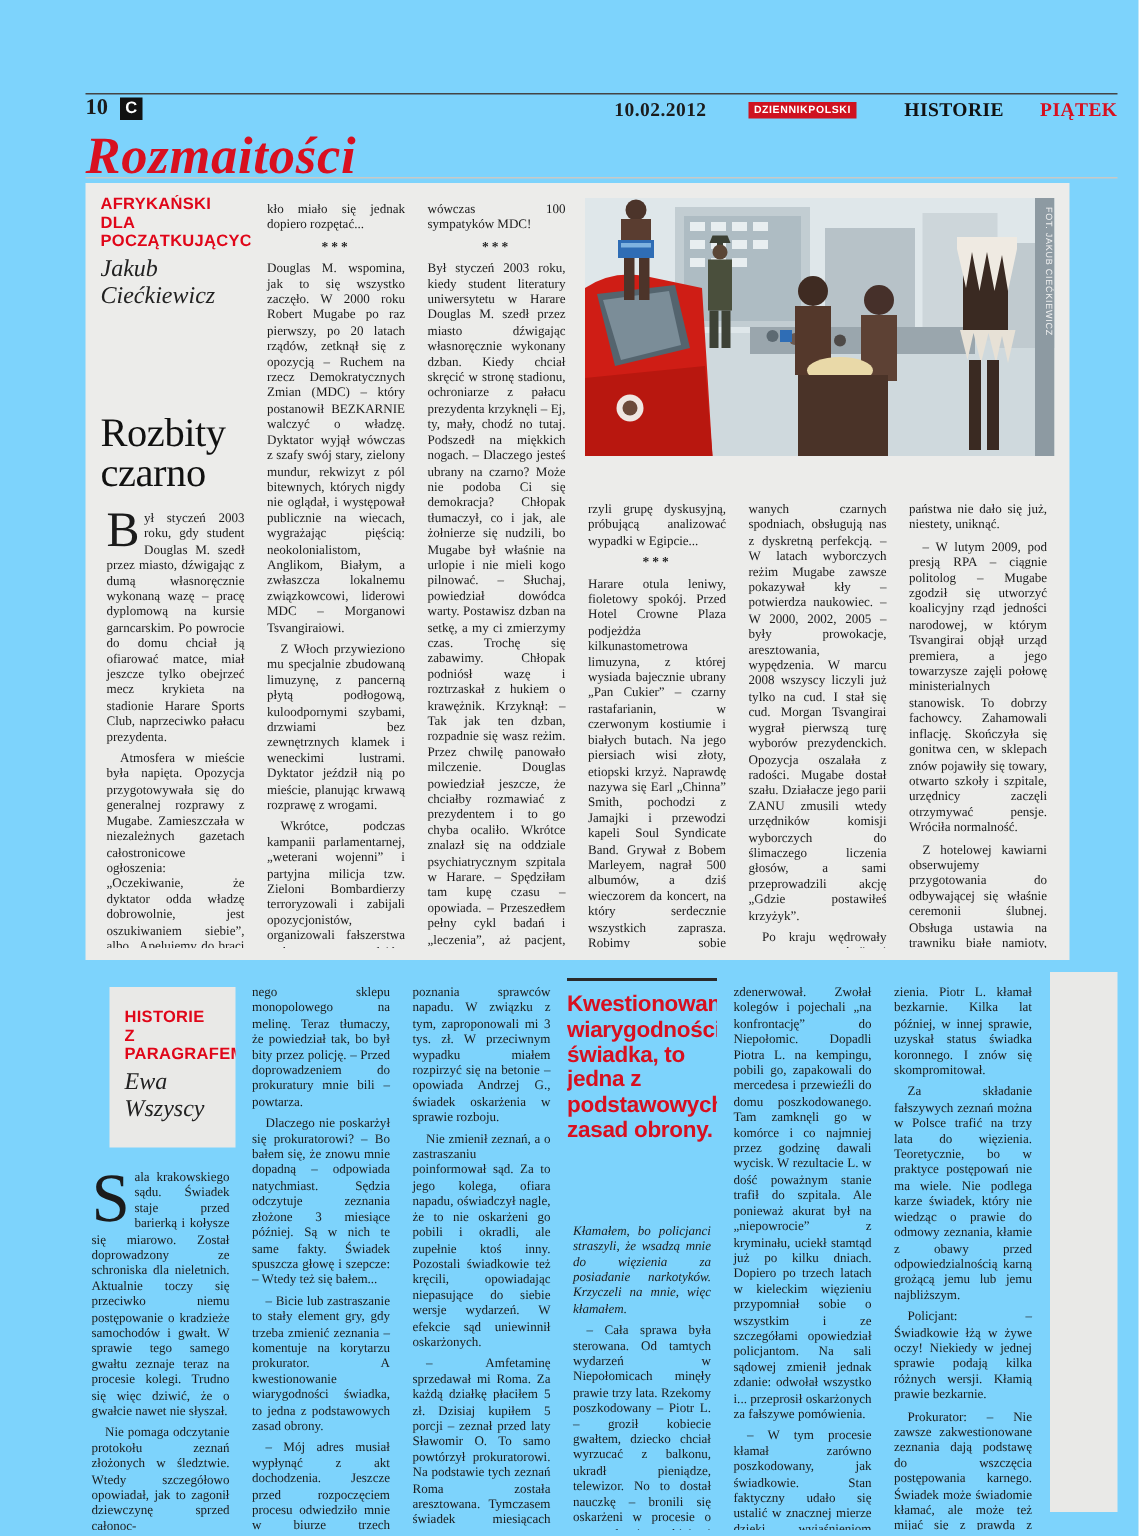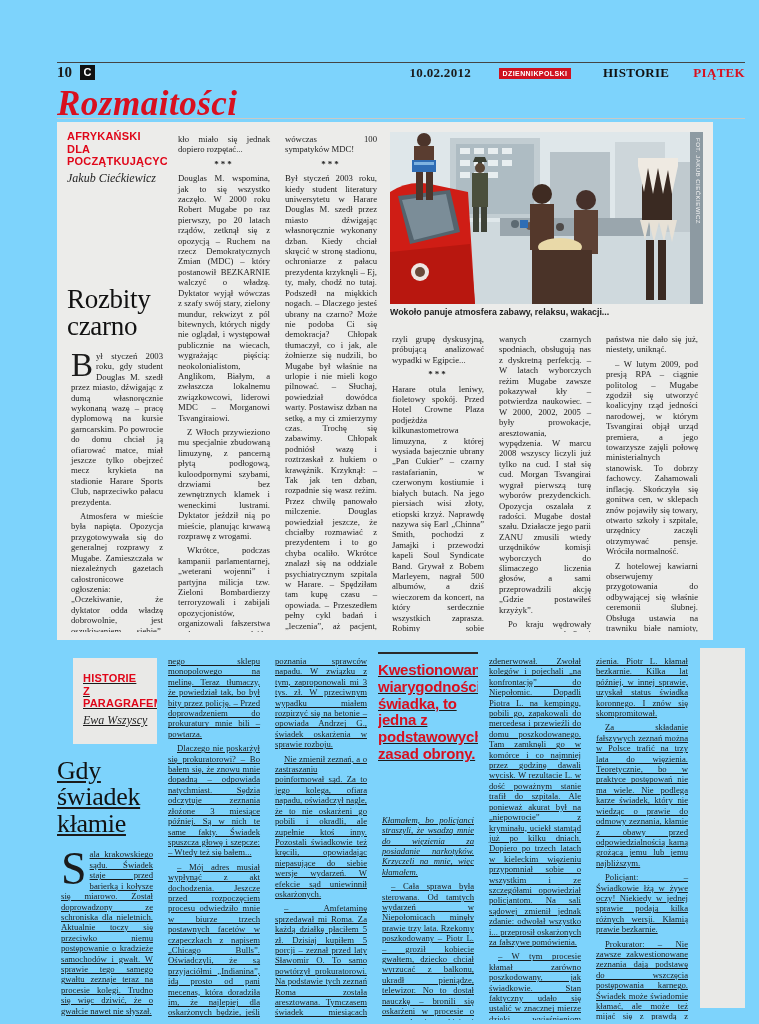--- a/index.html
+++ b/index.html
@@ -18,47 +18,47 @@
   .brandbox{display:inline-block;background:#cf1220;color:#fff;
             font-family:"Liberation Sans",sans-serif;font-weight:bold;font-size:7px;
             padding:2px 4px;margin:0 4px;letter-spacing:.4px;vertical-align:middle;}
   .mag{color:#111;}
   .friday{color:#d8101f;}
   .sectiontitle{position:absolute;left:57px;top:84px;font-style:italic;font-weight:bold;
                 font-size:35px;color:#d8101f;letter-spacing:.5px;}
   
   .kicker{font-family:"Liberation Sans",sans-serif;font-weight:bold;font-size:11px;
           line-height:1.15;color:#e00619;letter-spacing:.2px;}
-  .author{font-style:italic;font-size:12px;color:#222;margin-top:3px;}
+  .author{font-style:italic;font-size:16px;color:#222;margin-top:3px;}
   .headline{font-size:27px;line-height:1.02;font-weight:normal;color:#111;letter-spacing:-.3px;}
   .col{position:absolute;top:0;width:100px;overflow:hidden;text-align:justify;}
   .para{margin:4px;font-size:8.7px;line-height:10.4px;}
   .para.p{text-indent:9px;}
   .para.i{font-style:italic;}
   .para.stars{text-align:center;font-weight:bold;font-size:9px;letter-spacing:2px;
               margin:4px 0 3px 0;text-indent:0;}
   .dropcap{float:left;font-size:33px;line-height:27px;padding:1px 3px 0 0;font-weight:normal;}
   .dropcap.big{font-size:46px;line-height:38px;}
   
   .art1{position:absolute;left:57px;top:122px;width:656px;height:518px;background:#ececea;}
   .art1 .inner{position:absolute;left:10px;top:8px;width:636px;height:502px;}
   .a1c{height:502px;}
-  .kickerblock1{margin-bottom:100px;}
+  .kickerblock1{margin-bottom:68px;}
   .headline1{margin-bottom:10px;}
   
   .photo{position:absolute;right:0;top:2px;width:313px;height:190px;}
   .photo svg{display:block;}
   .caption{font-family:"Liberation Sans",sans-serif;font-weight:bold;font-size:8.8px;
            color:#222;margin-top:3px;text-align:left;}
   .credit{position:absolute;right:2px;top:6px;writing-mode:vertical-rl;
           font-family:"Liberation Sans",sans-serif;font-size:6px;color:#f2f2f2;
           letter-spacing:.5px;}
   
   .art2{position:absolute;left:57px;top:652px;width:656px;height:372px;}
-  .a2c{height:368px;text-decoration:underline;}
+  .a2c{height:368px;}
   .kickerbox2{background:#e9e9e7;padding:14px 10px 16px 10px;margin:6px 0 14px 16px;width:84px;}
   .headline2{font-size:26px;margin-bottom:12px;}
   .callout{border-top:2px solid #2a2a2a;padding-top:8px;margin-bottom:52px;}
   .callout .ctext{font-family:"Liberation Sans",sans-serif;font-weight:bold;font-size:15px;
                   line-height:1.12;color:#d8101f;text-align:left;letter-spacing:-.2px;}
   .greystrip{position:absolute;left:700px;top:648px;width:45px;height:360px;background:#e9e9e7;}
 </style>
 </head>
 <body>
 
@@ -152,21 +152,20 @@
           <g>
             <rect x="252" y="30" width="30" height="60" fill="#3a2a22"></rect>
             <path d="M248 34 l6 26 4 -24 5 26 5 -26 5 26 5 -24 4 24 6 -28 v-8 h-40 z" fill="#efeae2"></path>
             <path d="M250 88 l5 20 4 -18 5 20 5 -20 5 20 4 -18 4 18 5 -22 h-37 z" fill="#e7e1d6"></path>
             <rect x="256" y="108" width="8" height="60" fill="#3a2a22"></rect>
             <rect x="268" y="108" width="8" height="60" fill="#3a2a22"></rect>
           </g>
           <rect x="300" y="0" width="13" height="172" fill="#8d9aa2"></rect>
         </svg>
         <div class="credit">FOT. JAKUB CIEĆKIEWICZ</div>
-        <div class="caption">Wokoło panuje atmosfera zabawy, relaksu, wakacji...</div>
       </div>
 
       <div class="col a1c" style="left:0">
         <div class="kickerblock1">
           <div class="kicker">
             <div>AFRYKAŃSKI DLA</div>
             <div>POCZĄTKUJĄCYCH</div>
           </div>
           <div class="author">Jakub Ciećkiewicz</div>
         </div>
@@ -210,30 +209,30 @@
   <div class="art2">
 
     <div class="col a2c" style="left:0">
       <div class="kickerbox2">
         <div class="kicker">
           <div>HISTORIE</div>
           <div>Z PARAGRAFEM</div>
         </div>
         <div class="author">Ewa Wszyscy</div>
       </div>
-      <div class="headline headline2">Gdy świadek kłamie</div>
       <div>
           <p class="para cont"><span class="dropcap big">S</span>ala krakowskiego sądu. Świadek staje przed barierką i kołysze się miarowo. Został doprowadzony ze schroniska dla nieletnich. Aktualnie toczy się przeciwko niemu postępowanie o kradzieże samochodów i gwałt. W sprawie tego samego gwałtu zeznaje teraz na procesie kolegi. Trudno się więc dziwić, że o gwałcie nawet nie słyszał.</p>
           <p class="para p">Nie pomaga odczytanie protokołu zeznań złożonych w śledztwie. Wtedy szczegółowo opowiadał, jak to zagonił dziewczynę sprzed całonoc-</p>
         </div>
     </div>
 
     <div class="col a2c" style="left:107px">
         <p class="para cont">nego sklepu monopolowego na melinę. Teraz tłumaczy, że powiedział tak, bo był bity przez policję. – Przed doprowadzeniem do prokuratury mnie bili – powtarza.</p>
         <p class="para p">Dlaczego nie poskarżył się prokuratorowi? – Bo bałem się, że znowu mnie dopadną – odpowiada natychmiast. Sędzia odczytuje zeznania złożone 3 miesiące później. Są w nich te same fakty. Świadek spuszcza głowę i szepcze: – Wtedy też się bałem...</p>
+        <p class="para p">– Bicie lub zastraszanie to stały element gry, gdy trzeba zmienić zeznania – komentuje na korytarzu prokurator. A kwestionowanie wiarygodności świadka, to jedna z podstawowych zasad obrony.</p>
         <p class="para p">– Mój adres musiał wypłynąć z akt dochodzenia. Jeszcze przed rozpoczęciem procesu odwiedziło mnie w biurze trzech postawnych facetów w czapeczkach z napisem „Chicago Bulls”. Oświadczyli, że są przyjaciółmi „Indianina”, idą prosto od pani mecenas, która doradziła im, że najlepiej dla oskarżonych będzie, jeśli świadkowie stracą pewność, co do właściwego roz-</p>
       </div>
     <div class="col a2c" style="left:214px">
         <p class="para cont">poznania sprawców napadu. W związku z tym, zaproponowali mi 3 tys. zł. W przeciwnym wypadku miałem rozpirzyć się na betonie – opowiada Andrzej G., świadek oskarżenia w sprawie rozboju.</p>
         <p class="para p">Nie zmienił zeznań, a o zastraszaniu poinformował sąd. Za to jego kolega, ofiara napadu, oświadczył nagle, że to nie oskarżeni go pobili i okradli, ale zupełnie ktoś inny. Pozostali świadkowie też kręcili, opowiadając niepasujące do siebie wersje wydarzeń. W efekcie sąd uniewinnił oskarżonych.</p>
         <p class="para p">– Amfetaminę sprzedawał mi Roma. Za każdą działkę płaciłem 5 zł. Dzisiaj kupiłem 5 porcji – zeznał przed laty Sławomir O. To samo powtórzył prokuratorowi. Na podstawie tych zeznań Roma została aresztowana. Tymczasem świadek miesiącach świadek zmienił zeznania. – Nie podtrzymuję tamtych zeznań.</p>
       </div>
 
     <div class="col a2c" style="left:321px">
       <div class="callout">

